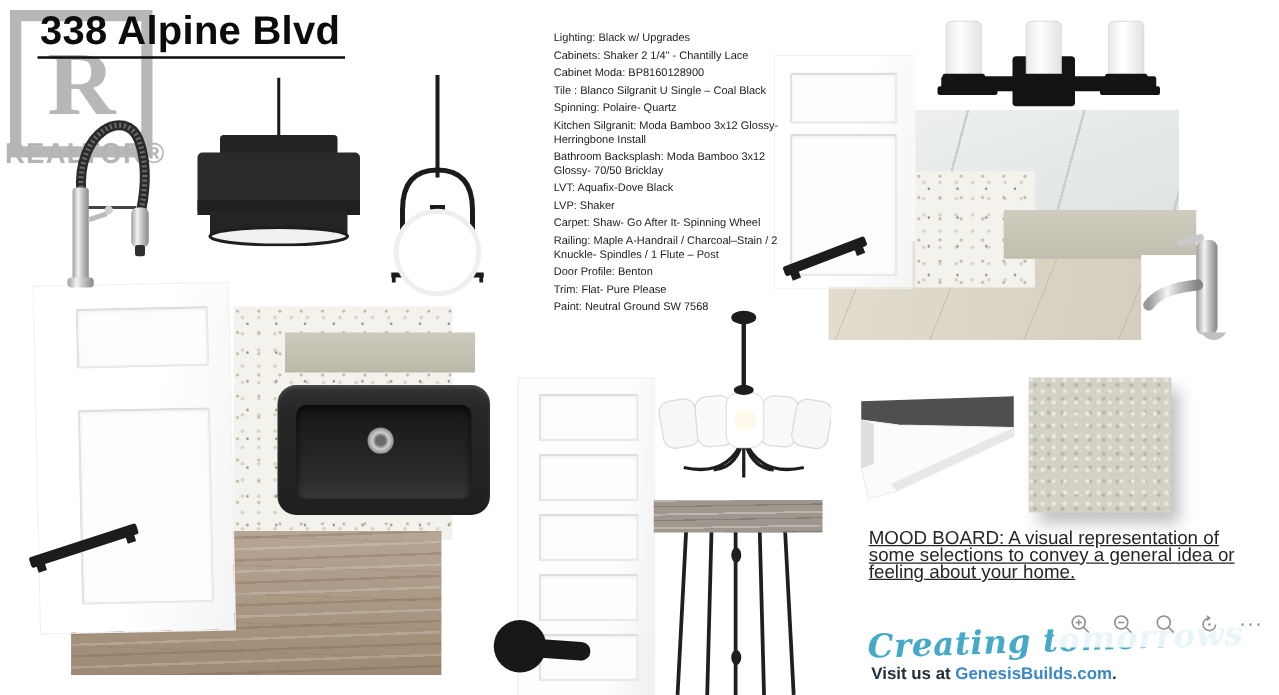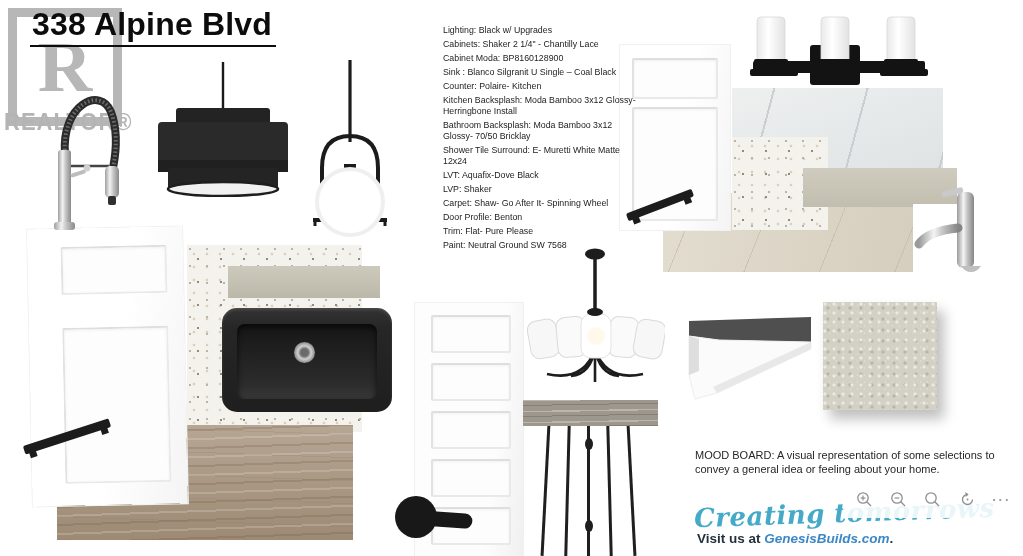--- a/index.html
+++ b/index.html
@@ -61,58 +61,58 @@
   .pull{background:#1c1c1c;border-radius:2px;z-index:6;}
   .pull:before,.pull:after{content:"";position:absolute;bottom:-5px;width:7px;height:7px;background:#1c1c1c;}
   .pull:before{left:4px;} .pull:after{right:4px;}
   .pull-l{left:22px;top:432px;width:90px;height:9px;transform:rotate(-18deg);}
   .pull-r{left:625px;top:201px;width:70px;height:8px;transform:rotate(-21deg);}
   .door-5panel{left:415px;top:303px;width:108px;height:253px;z-index:2;
     background:linear-gradient(95deg,#fdfdfd 70%,#f0f0f0);box-shadow:0 0 0 1px #f0f0f0;}
   .lever{z-index:3;}
 
   
-  .mood{left:695px;top:449px;width:300px;z-index:6;font-size:11px;line-height:13.5px;color:#262626;}
+  .mood{left:695px;top:424px;width:300px;z-index:6;font-size:15px;line-height:13.5px;color:#262626;text-decoration:underline;}
   .mood p{margin:0 0 5px 0;}
   .fade-tail{color:#a9a9a9;}
 
   
   .toolbar{left:843px;top:480px;width:180px;height:38px;z-index:7;background:rgba(255,255,255,.88);
     border-radius:5px 0 0 5px;display:flex;align-items:center;justify-content:space-around;padding:0 4px;box-sizing:border-box;}
   .tool-btn{width:26px;height:26px;display:flex;align-items:center;justify-content:center;cursor:pointer;}
   .tool-dots{color:#9b9b9b;font-size:13px;letter-spacing:2px;font-weight:700;}
 
   
   .tagline{left:694px;top:498px;z-index:6;font-family:"DejaVu Serif",serif;font-style:italic;font-weight:700;
     font-size:26px;color:#45aac8;transform:rotate(-2deg);letter-spacing:.5px;}
   .visit{left:697px;top:531px;z-index:6;font-size:13.5px;font-weight:700;color:#23313d;}
-  .visit .site{color:#3c87c5;font-style:italic;}
+  .visit .site{color:#3c87c5;}
 </style>
 </head>
 <body>
 
 <div class="abs realtor-box">
   <div class="realtor-r">R</div>
 </div>
 <div class="abs realtor-word">REALTOR®</div>
 
 <div class="abs page-title">338 Alpine Blvd</div>
 
 <div class="abs specs">
   <div class="spec-line">Lighting: Black w/ Upgrades</div>
   <div class="spec-line">Cabinets: Shaker 2 1/4"  - Chantilly Lace</div>
   <div class="spec-line">Cabinet Moda: BP8160128900</div>
-  <div class="spec-line">Sink : Blanco Silgranit U Single – Coal Black</div>
-  <div class="spec-line">Counter: Polaire- Kitchen</div>
-  <div class="spec-line">Kitchen Backsplash: Moda Bamboo 3x12 Glossy-  Herringbone Install</div>
+  <div class="spec-line">Tile : Blanco Silgranit U Single – Coal Black</div>
+  <div class="spec-line">Spinning: Polaire- Quartz</div>
+  <div class="spec-line">Kitchen Silgranit: Moda Bamboo 3x12 Glossy-  Herringbone Install</div>
   <div class="spec-line">Bathroom Backsplash: Moda Bamboo 3x12 Glossy- 70/50 Bricklay</div>
-  <div class="spec-line">Shower Tile Surround: E- Muretti White Matte 12x24</div>
   <div class="spec-line">LVT: Aquafix-Dove Black</div>
   <div class="spec-line">LVP: Shaker</div>
   <div class="spec-line">Carpet: Shaw- Go After It- Spinning Wheel</div>
+  <div class="spec-line">Railing: Maple A-Handrail / Charcoal–Stain / 2 Knuckle- Spindles / 1 Flute – Post</div>
   <div class="spec-line">Door Profile: Benton</div>
   <div class="spec-line">Trim: Flat- Pure Please</div>
   <div class="spec-line">Paint: Neutral Ground SW 7568</div>
 </div>
 
 <div class="abs quartz quartz-l"></div>
 <div class="abs greige greige-l"></div>
 
 <div class="abs" style="left:222px;top:308px;width:170px;height:104px;z-index:3;border-radius:15px;
      background:linear-gradient(180deg,#333 0,#262626 20%,#1f1f1f 100%);box-shadow:inset 0 2px 3px rgba(255,255,255,.12);">

